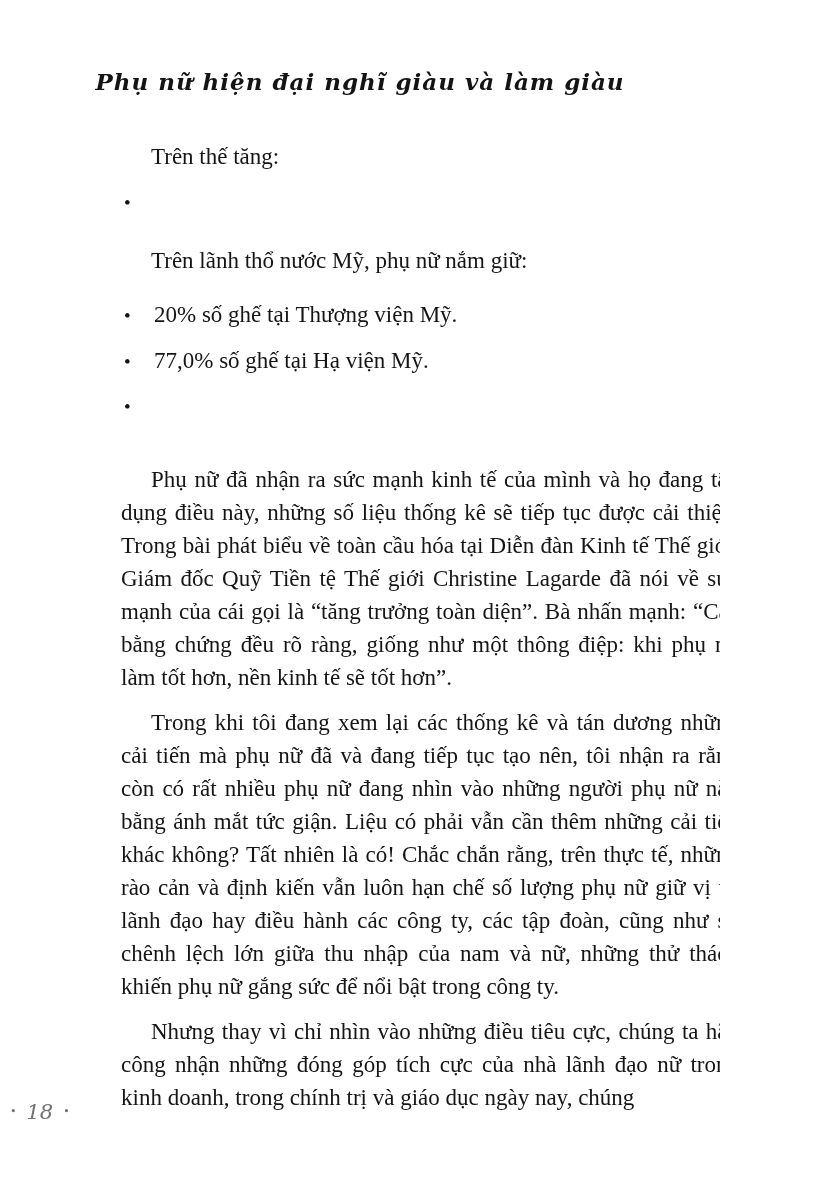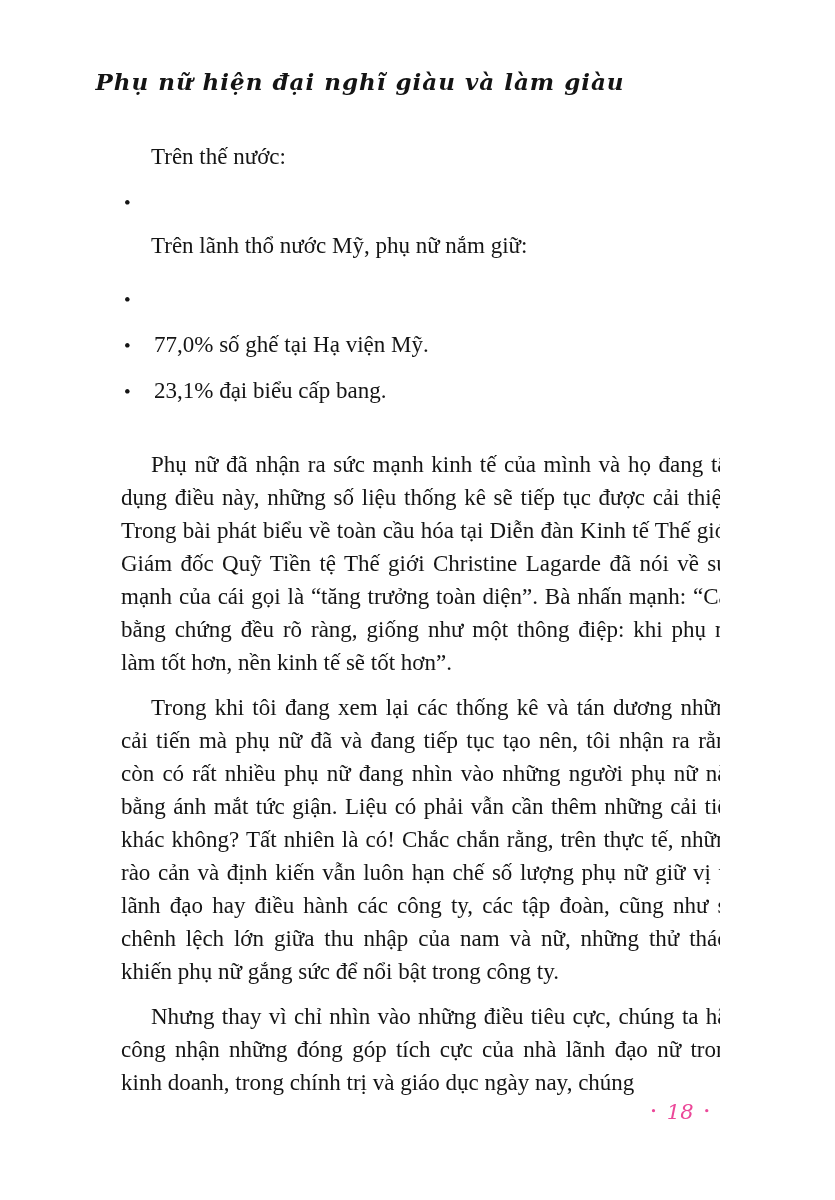--- a/index.html
+++ b/index.html
@@ -36,21 +36,21 @@
     font-family: "Liberation Serif", serif;
     font-size: 23px;
     line-height: 33px;
     color: #151515;
   }
   .lead {
     margin: 0 0 13px 0;
     text-indent: 30px;
   }
   .lead.second {
-    margin-top: 10px;
+    margin-top: 25px;
     margin-bottom: 21px;
   }
   ul.bullets {
     list-style: none;
     margin: 0;
     padding: 0;
   }
   ul.bullets li {
     display: flex;
     align-items: baseline;
@@ -74,63 +74,63 @@
     margin-top: 40px;
   }
   .para:last-child {
     margin-bottom: 7px;
   }
   .folio {
     position: absolute;
     top: 1100px;
     left: 0;
     right: 0;
-    text-align: right;
+    text-align: left;
     font-family: "DejaVu Serif", serif;
     font-style: italic;
     font-size: 21px;
-    color: #ec4899;
+    color: #737373;
   }
   .folio .dot {
     font-style: normal;
     font-size: 11px;
     vertical-align: 4px;
     padding: 0 10px;
   }
 </style>
 </head>
 <body>
 
 <div class="page">
 
   <div class="running-head">Phụ nữ hiện đại nghĩ giàu và làm giàu</div>
 
   <div class="text-block">
 
-    <p class="lead">Trên thế nước:</p>
+    <p class="lead">Trên thế tăng:</p>
 
     <ul class="bullets">
       <li>
         <span class="bullet-glyph">•</span>
       </li>
     </ul>
 
     <p class="lead second">Trên lãnh thổ nước Mỹ, phụ nữ nắm giữ:</p>
 
     <ul class="bullets">
       <li>
         <span class="bullet-glyph">•</span>
+        <span>20% số ghế tại Thượng viện Mỹ.</span>
       </li>
       <li>
         <span class="bullet-glyph">•</span>
         <span>77,0% số ghế tại Hạ viện Mỹ.</span>
       </li>
       <li>
         <span class="bullet-glyph">•</span>
-        <span>23,1% đại biểu cấp bang.</span>
       </li>
     </ul>
 
     <p class="para first">Phụ nữ đã nhận ra sức mạnh kinh tế của mình và họ đang tận dụng điều này, những số liệu thống kê sẽ tiếp tục được cải thiện. Trong bài phát biểu về toàn cầu hóa tại Diễn đàn Kinh tế Thế giới, Giám đốc Quỹ Tiền tệ Thế giới Christine Lagarde đã nói về sức mạnh của cái gọi là “tăng trưởng toàn diện”. Bà nhấn mạnh: “Các bằng chứng đều rõ ràng, giống như một thông điệp: khi phụ nữ làm tốt hơn, nền kinh tế sẽ tốt hơn”.</p>
 
     <p class="para">Trong khi tôi đang xem lại các thống kê và tán dương những cải tiến mà phụ nữ đã và đang tiếp tục tạo nên, tôi nhận ra rằng còn có rất nhiều phụ nữ đang nhìn vào những người phụ nữ này bằng ánh mắt tức giận. Liệu có phải vẫn cần thêm những cải tiến khác không? Tất nhiên là có! Chắc chắn rằng, trên thực tế, những rào cản và định kiến vẫn luôn hạn chế số lượng phụ nữ giữ vị trí lãnh đạo hay điều hành các công ty, các tập đoàn, cũng như sự chênh lệch lớn giữa thu nhập của nam và nữ, những thử thách khiến phụ nữ gắng sức để nổi bật trong công ty.</p>
 
     <p class="para">Nhưng thay vì chỉ nhìn vào những điều tiêu cực, chúng ta hãy công nhận những đóng góp tích cực của nhà lãnh đạo nữ trong kinh doanh, trong chính trị và giáo dục ngày nay, chúng</p>
 
   </div>

